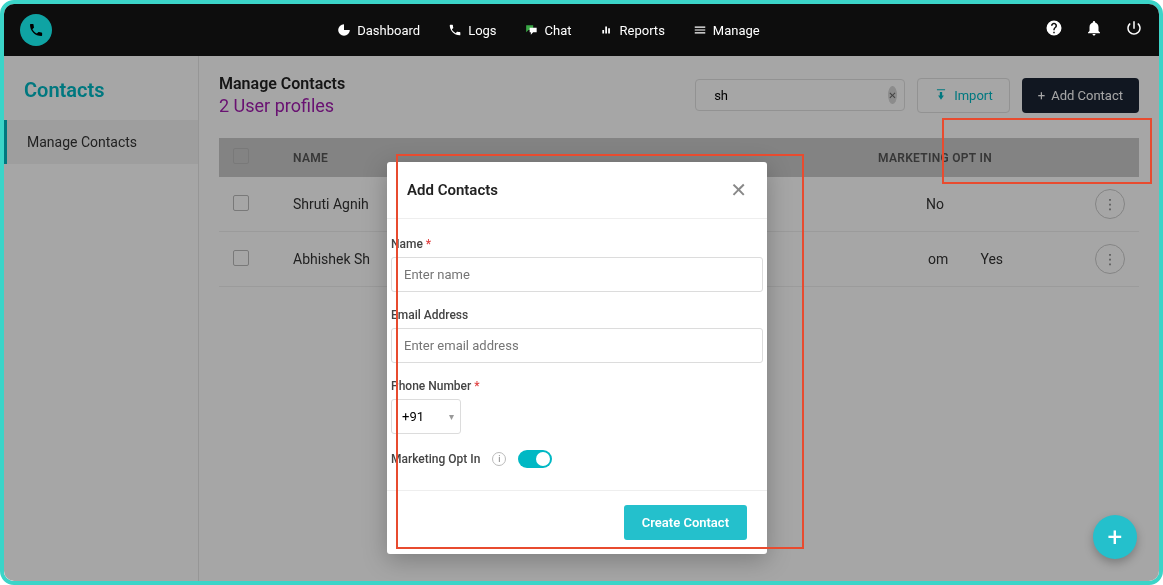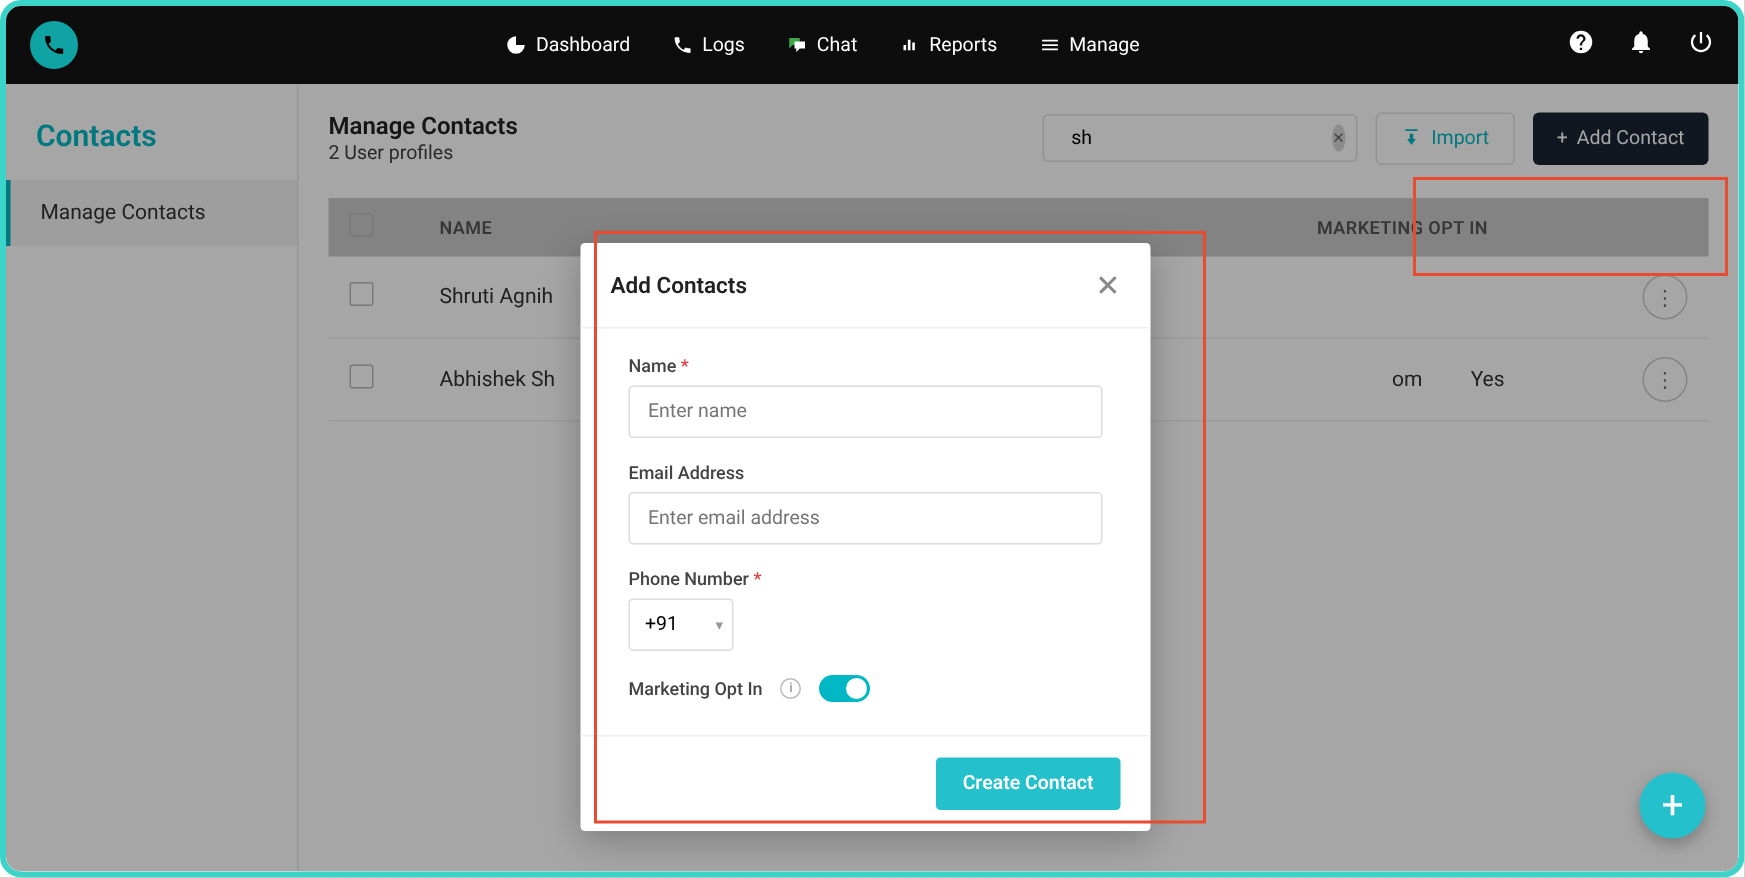--- a/index.html
+++ b/index.html
@@ -14,41 +14,41 @@
   .overlay-dim { position:absolute; inset:0; background: rgba(0,0,0,0.35); z-index:5; pointer-events:none;}
   .layout { display:flex; height:100%; }
   .sidebar { width: 195px; border-right:1px solid #e6e6e6; background:#fff; }
   .sidebar-title { color:#00b8c4; font-size:20px; font-weight:600; padding: 22px 20px 18px; }
   .sidebar-item { padding: 14px 20px; font-size:14px; color:#333; border-left:3px solid transparent; cursor:pointer;}
   .sidebar-item.active { border-left-color:#00b8c4; background:#f3f3f3; }
   .main { flex:1; padding: 0 20px 20px; overflow:auto; }
   .main-header { display:flex; align-items:center; padding: 18px 0 10px; gap:12px;}
   .mh-title { flex:1; }
   .mh-title h2 { font-size:16px; font-weight:600; color:#222; }
-  .mh-title .sub { font-size:13px; color:#404040; margin-top:2px;}
+  .mh-title .sub { font-size:18px; color:#a21caf; margin-top:2px;}
   .searchbox { display:flex; align-items:center; border:1px solid #e0e0e0; border-radius:4px; padding:6px 10px; width:210px; background:#fff; gap:8px;}
   .searchbox input { border:none; outline:none; flex:1; font-size:13px; }
   .clear-btn { width:18px; height:18px; border-radius:50%; background:#d8d8d8; display:flex; align-items:center; justify-content:center; font-size:10px; color:#666; cursor:pointer;}
   .import-btn { border:1px solid #e0e0e0; background:#fff; color:#00b8c4; padding:9px 16px; border-radius:4px; font-size:13px; cursor:pointer; display:flex; gap:6px; align-items:center;}
   .add-btn { background:#1b2434; color:#fff; padding:10px 16px; border-radius:4px; font-size:13px; cursor:pointer; border:none; display:flex; gap:6px; align-items:center;}
   .table { width:100%; margin-top:12px; }
   .thead { display:flex; background:#c9c9c9; color:#555; font-size:12px; font-weight:600; letter-spacing:.3px; padding:10px 14px; align-items:center;}
   .col-chk { width:50px; }
   .col-name { flex:1; padding-left: 10px;}
   .col-opt { width:240px; text-align:center;}
   .col-act { width:70px; }
   .trow { display:flex; border-bottom:1px solid #eee; padding:12px 14px; align-items:center; font-size:14px; color:#333;}
   .chk { width:16px; height:16px; border:1.5px solid #bbb; border-radius:2px; display:inline-block; cursor:pointer;}
   .row-act { width:30px; height:30px; border:1px solid #ccc; border-radius:50%; display:flex; align-items:center; justify-content:center; color:#777; cursor:pointer; margin-left:auto;}
   
   .modal { position:absolute; left:383px; top:106px; width:380px; background:#fff; border-radius:3px; box-shadow: 0 6px 24px rgba(0,0,0,0.25); z-index:10; }
   .modal-head { display:flex; align-items:center; justify-content:space-between; padding:16px 20px; border-bottom:1px solid #eee;}
   .modal-head h3 { font-size:15px; font-weight:600; color:#222;}
   .close-x { font-size:20px; color:#888; cursor:pointer; }
-  .modal-body { padding: 18px 32px 6px; }
+  .modal-body { padding: 18px 4px 6px; }
   .fgroup { margin-bottom:16px; }
   .flabel { font-size:12px; color:#444; font-weight:500; display:block; margin-bottom:6px;}
   .req { color:#e04040; }
   .finput { width:100%; border:1px solid #dcdcdc; border-radius:3px; padding:9px 12px; font-size:13px; outline:none;}
   .phone-row { display:flex; gap:10px;}
   .ccode { width:70px; border:1px solid #dcdcdc; border-radius:3px; padding:9px 6px 9px 10px; font-size:13px; display:flex; align-items:center; justify-content:space-between; cursor:pointer;}
   .toggle-row { display:flex; align-items:center; gap:12px; font-size:12px; color:#444; font-weight:500;}
   .info-ic { width:14px; height:14px; border:1px solid #bbb; border-radius:50%; display:inline-flex; align-items:center; justify-content:center; font-size:9px; color:#999;}
   .toggle { width:34px; height:18px; background:#00b8c4; border-radius:10px; position:relative; cursor:pointer;}
   .toggle::after { content:""; position:absolute; right:2px; top:2px; width:14px; height:14px; background:#fff; border-radius:50%;}
@@ -158,20 +158,21 @@
         <div class="table">
           <div class="thead">
             <div class="col-chk"><span class="chk"></span></div>
             <div class="col-name">NAME</div>
             <div class="col-opt">MARKETING OPT IN</div>
             <div class="col-act"></div>
           </div>
           <div class="trow">
             <div class="col-chk"><span class="chk"></span></div>
             <div class="col-name">Shruti Agnih</div>
+            <div class="col-opt">No</div>
             <div class="col-act">
                 <span class="row-act">⋮</span>
               </div>
           </div>
           <div class="trow">
             <div class="col-chk"><span class="chk"></span></div>
             <div class="col-name">Abhishek Sh</div>
             <div class="col-opt" style="text-align:center;">
               <span style="display:inline-block;width:110px;text-align:right;color:#333;">om</span>
               <span style="display:inline-block;width:80px;text-align:center;">Yes</span>

